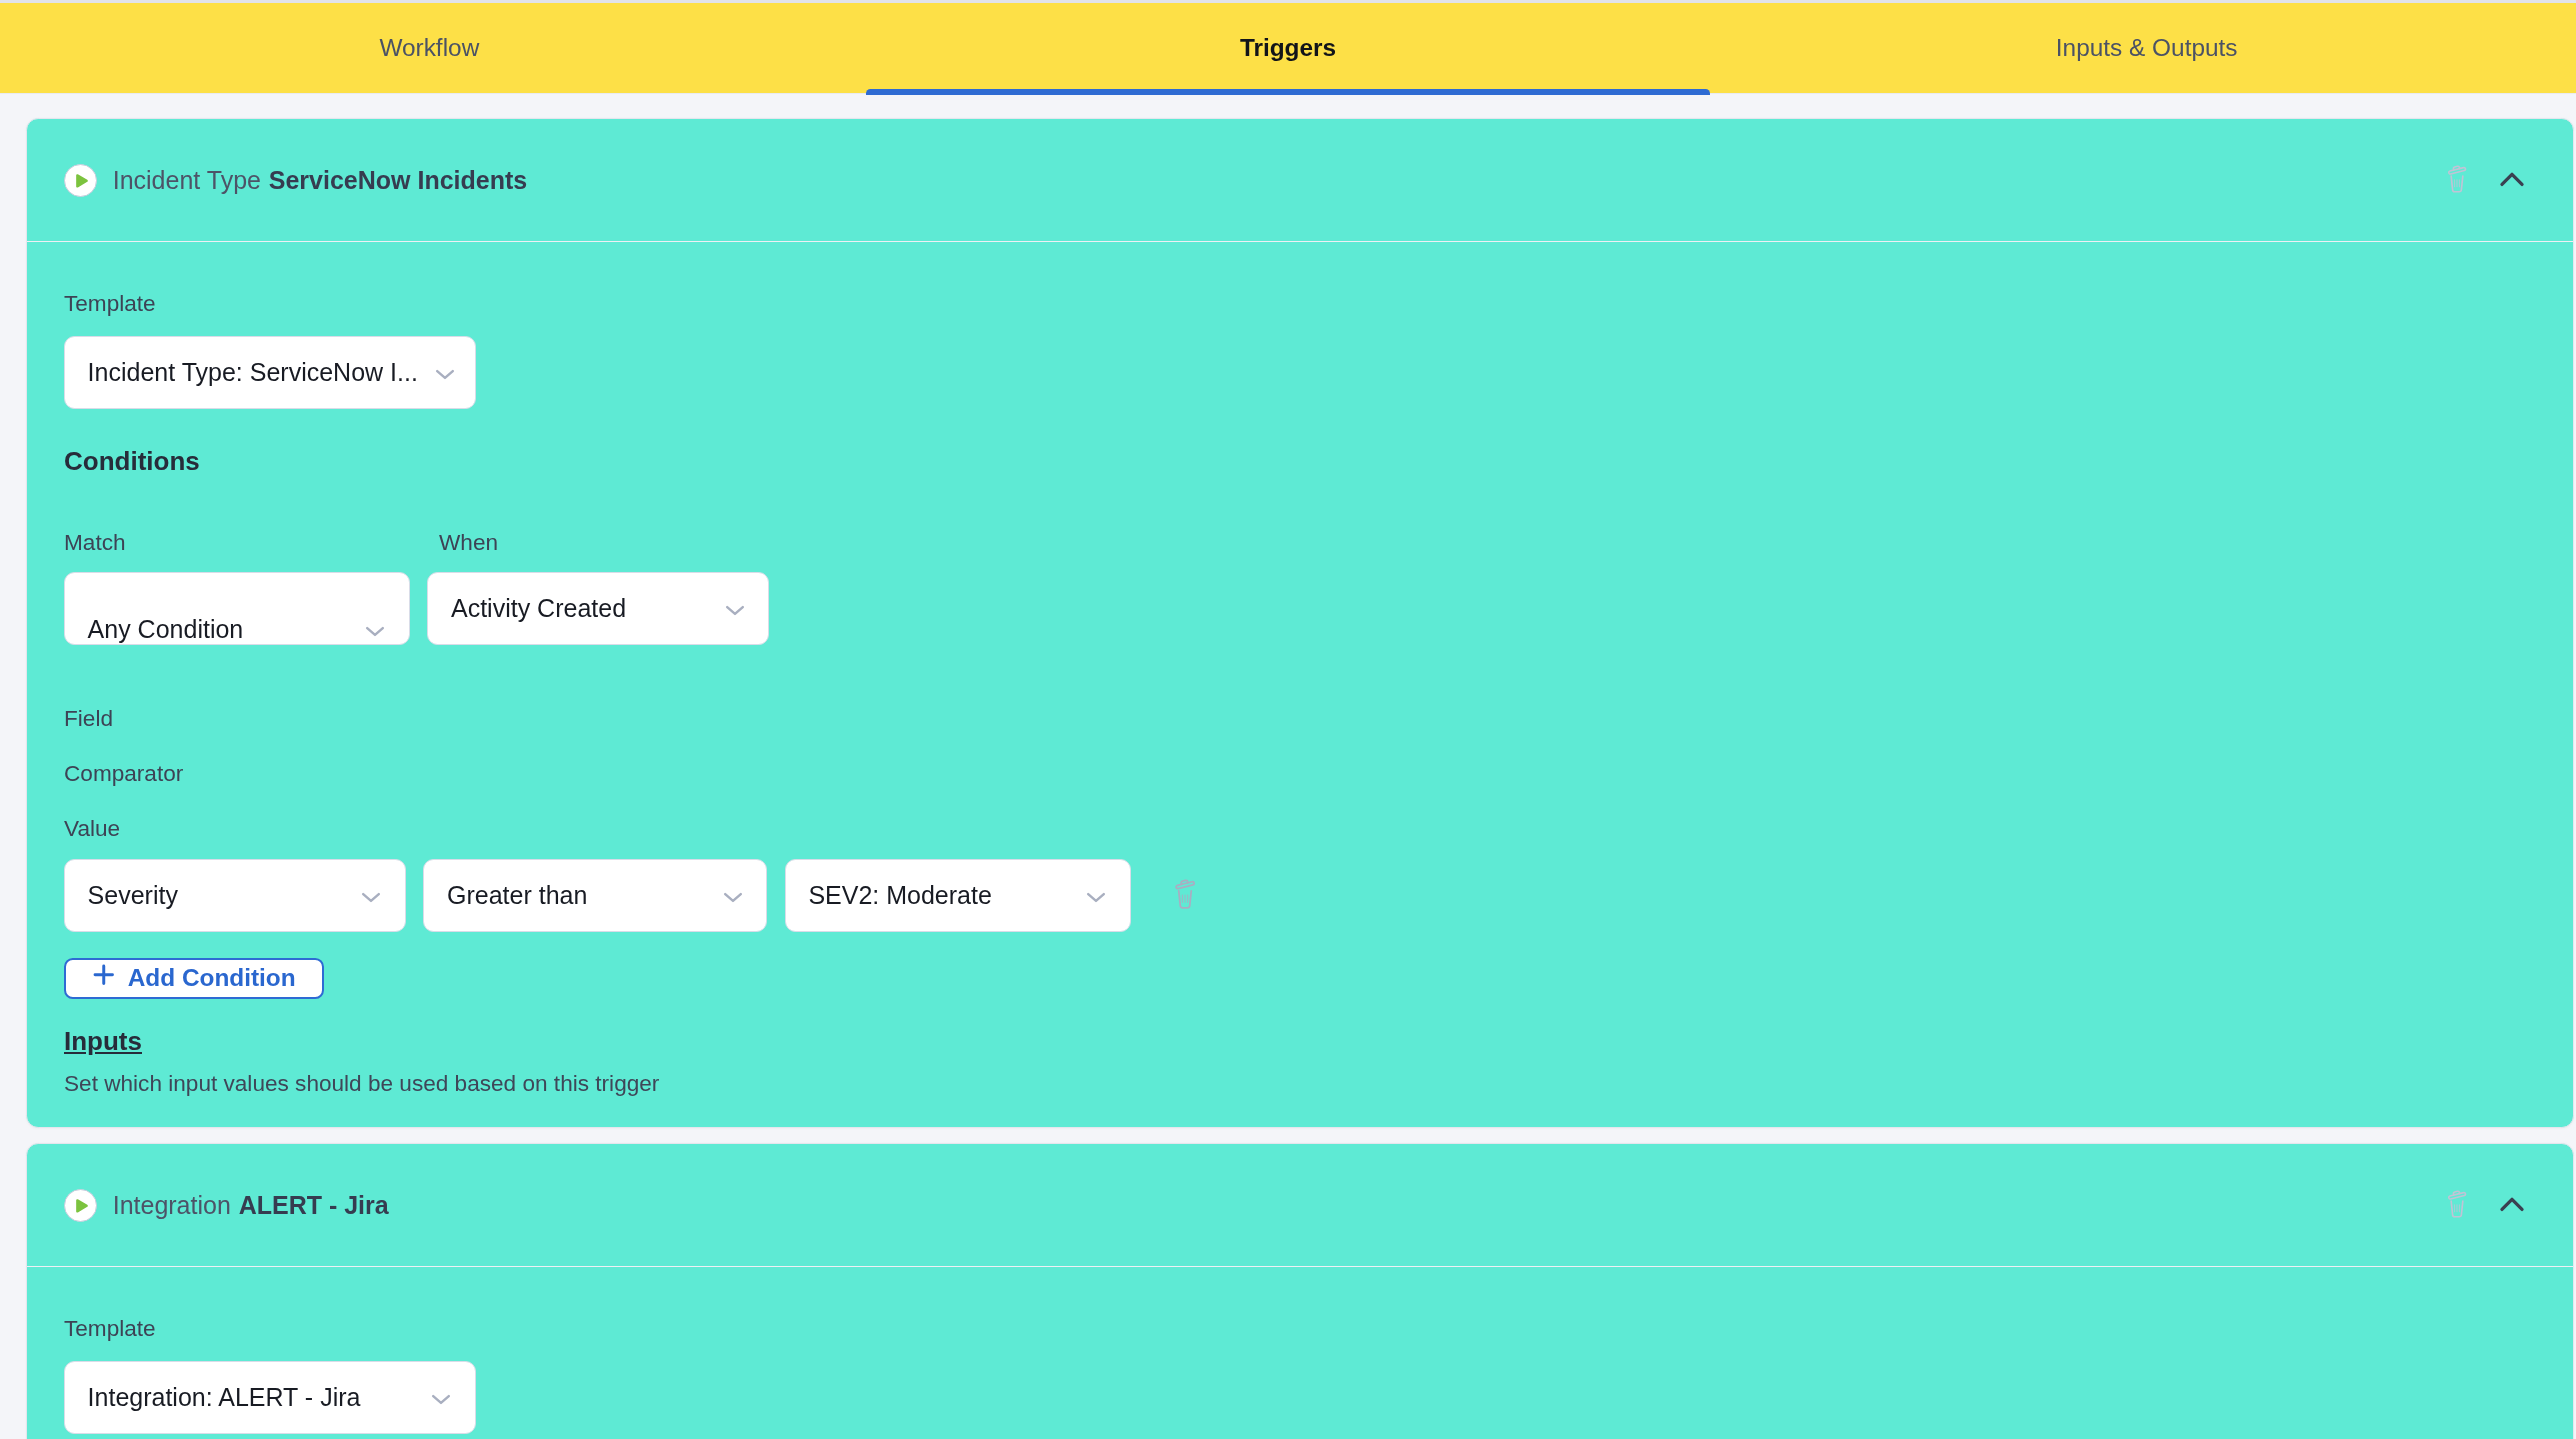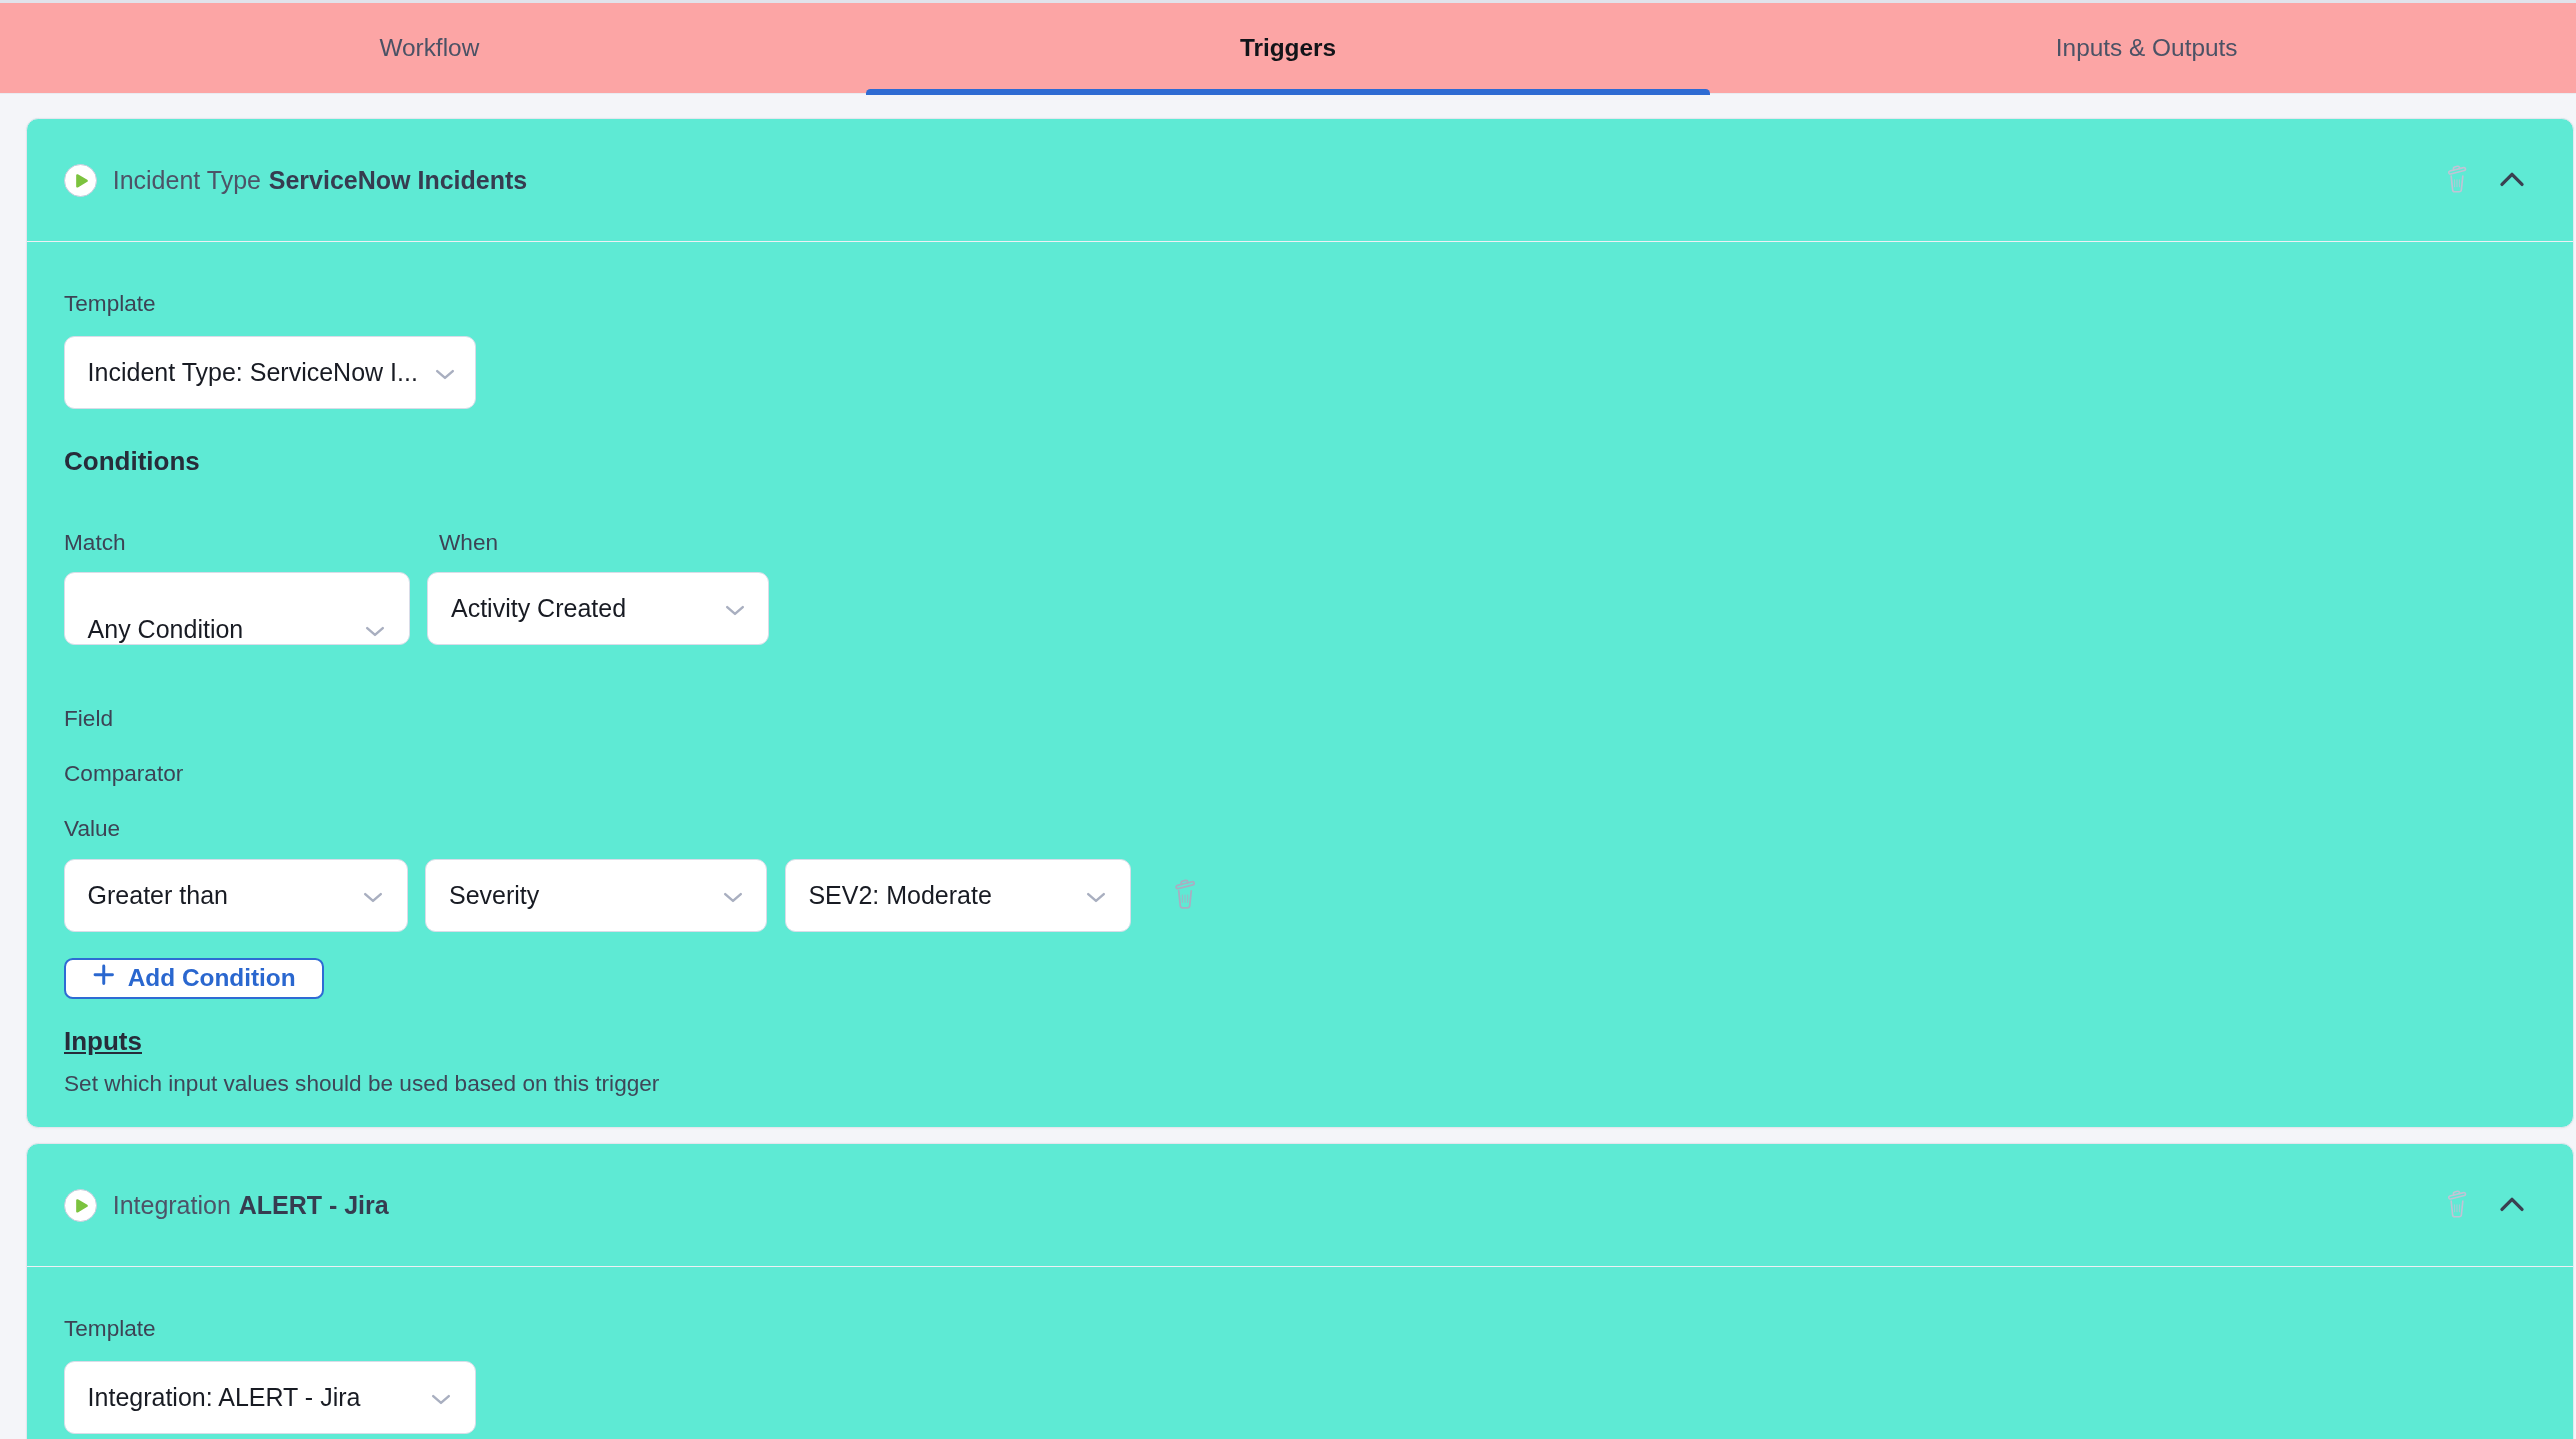--- a/index.html
+++ b/index.html
@@ -1,21 +1,21 @@
 <!DOCTYPE html>
 <html style="font-size:14px"><head>
 <meta charset="utf-8">
 <style>
   html,body{margin:0;padding:0;}
   body{font-family:"Liberation Sans","DejaVu Sans",sans-serif;background:#f4f5f9;}
   .page{position:relative;width:2576px;height:1439px;overflow:hidden;background:#f4f5f9;}
 
   
   .topbar{
-    box-sizing:border-box;height:94px;background:#fca5a5;
+    box-sizing:border-box;height:94px;background:#fde047;
     border-top:3.5px solid #e1e3eb;border-bottom:1.7px solid #e9ebf1;
     display:flex;align-items:stretch;
   }
   .tab{
     flex:1;display:flex;align-items:center;justify-content:center;
     position:relative;font-size:24.4px;color:#4b5265;cursor:pointer;
   }
   .tab.active{color:#121419;font-weight:700;}
   .tab.active::after{
     content:"";position:absolute;left:7px;right:7px;bottom:-1.7px;height:6.1px;
@@ -177,30 +177,30 @@
           </span>
         </div>
       </div>
 
       <div class="cond-labels row2-labels">
         <div class="field-label lbl-w2">Field</div>
         <div class="field-label lbl-w3">Comparator</div>
         <div class="field-label">Value</div>
       </div>
       <div class="cond-row">
+        <div class="select w-field">
+          <span>Severity</span>
+          <span class="chev">
+            <svg width="22" height="13" viewBox="0 0 25 15" fill="none" stroke="currentColor" stroke-width="2.8" stroke-linecap="round" stroke-linejoin="round">
+                <path d="M3.5 3.5 L12.5 11.5 L21.5 3.5"></path>
+              </svg>
+          </span>
+        </div>
         <div class="select w-comp">
           <span>Greater than</span>
-          <span class="chev">
-            <svg width="22" height="13" viewBox="0 0 25 15" fill="none" stroke="currentColor" stroke-width="2.8" stroke-linecap="round" stroke-linejoin="round">
-                <path d="M3.5 3.5 L12.5 11.5 L21.5 3.5"></path>
-              </svg>
-          </span>
-        </div>
-        <div class="select w-field">
-          <span>Severity</span>
           <span class="chev">
             <svg width="22" height="13" viewBox="0 0 25 15" fill="none" stroke="currentColor" stroke-width="2.8" stroke-linecap="round" stroke-linejoin="round">
                 <path d="M3.5 3.5 L12.5 11.5 L21.5 3.5"></path>
               </svg>
           </span>
         </div>
         <div class="select w-value">
           <span>SEV2: Moderate</span>
           <span class="chev">
             <svg width="22" height="13" viewBox="0 0 25 15" fill="none" stroke="currentColor" stroke-width="2.8" stroke-linecap="round" stroke-linejoin="round">

